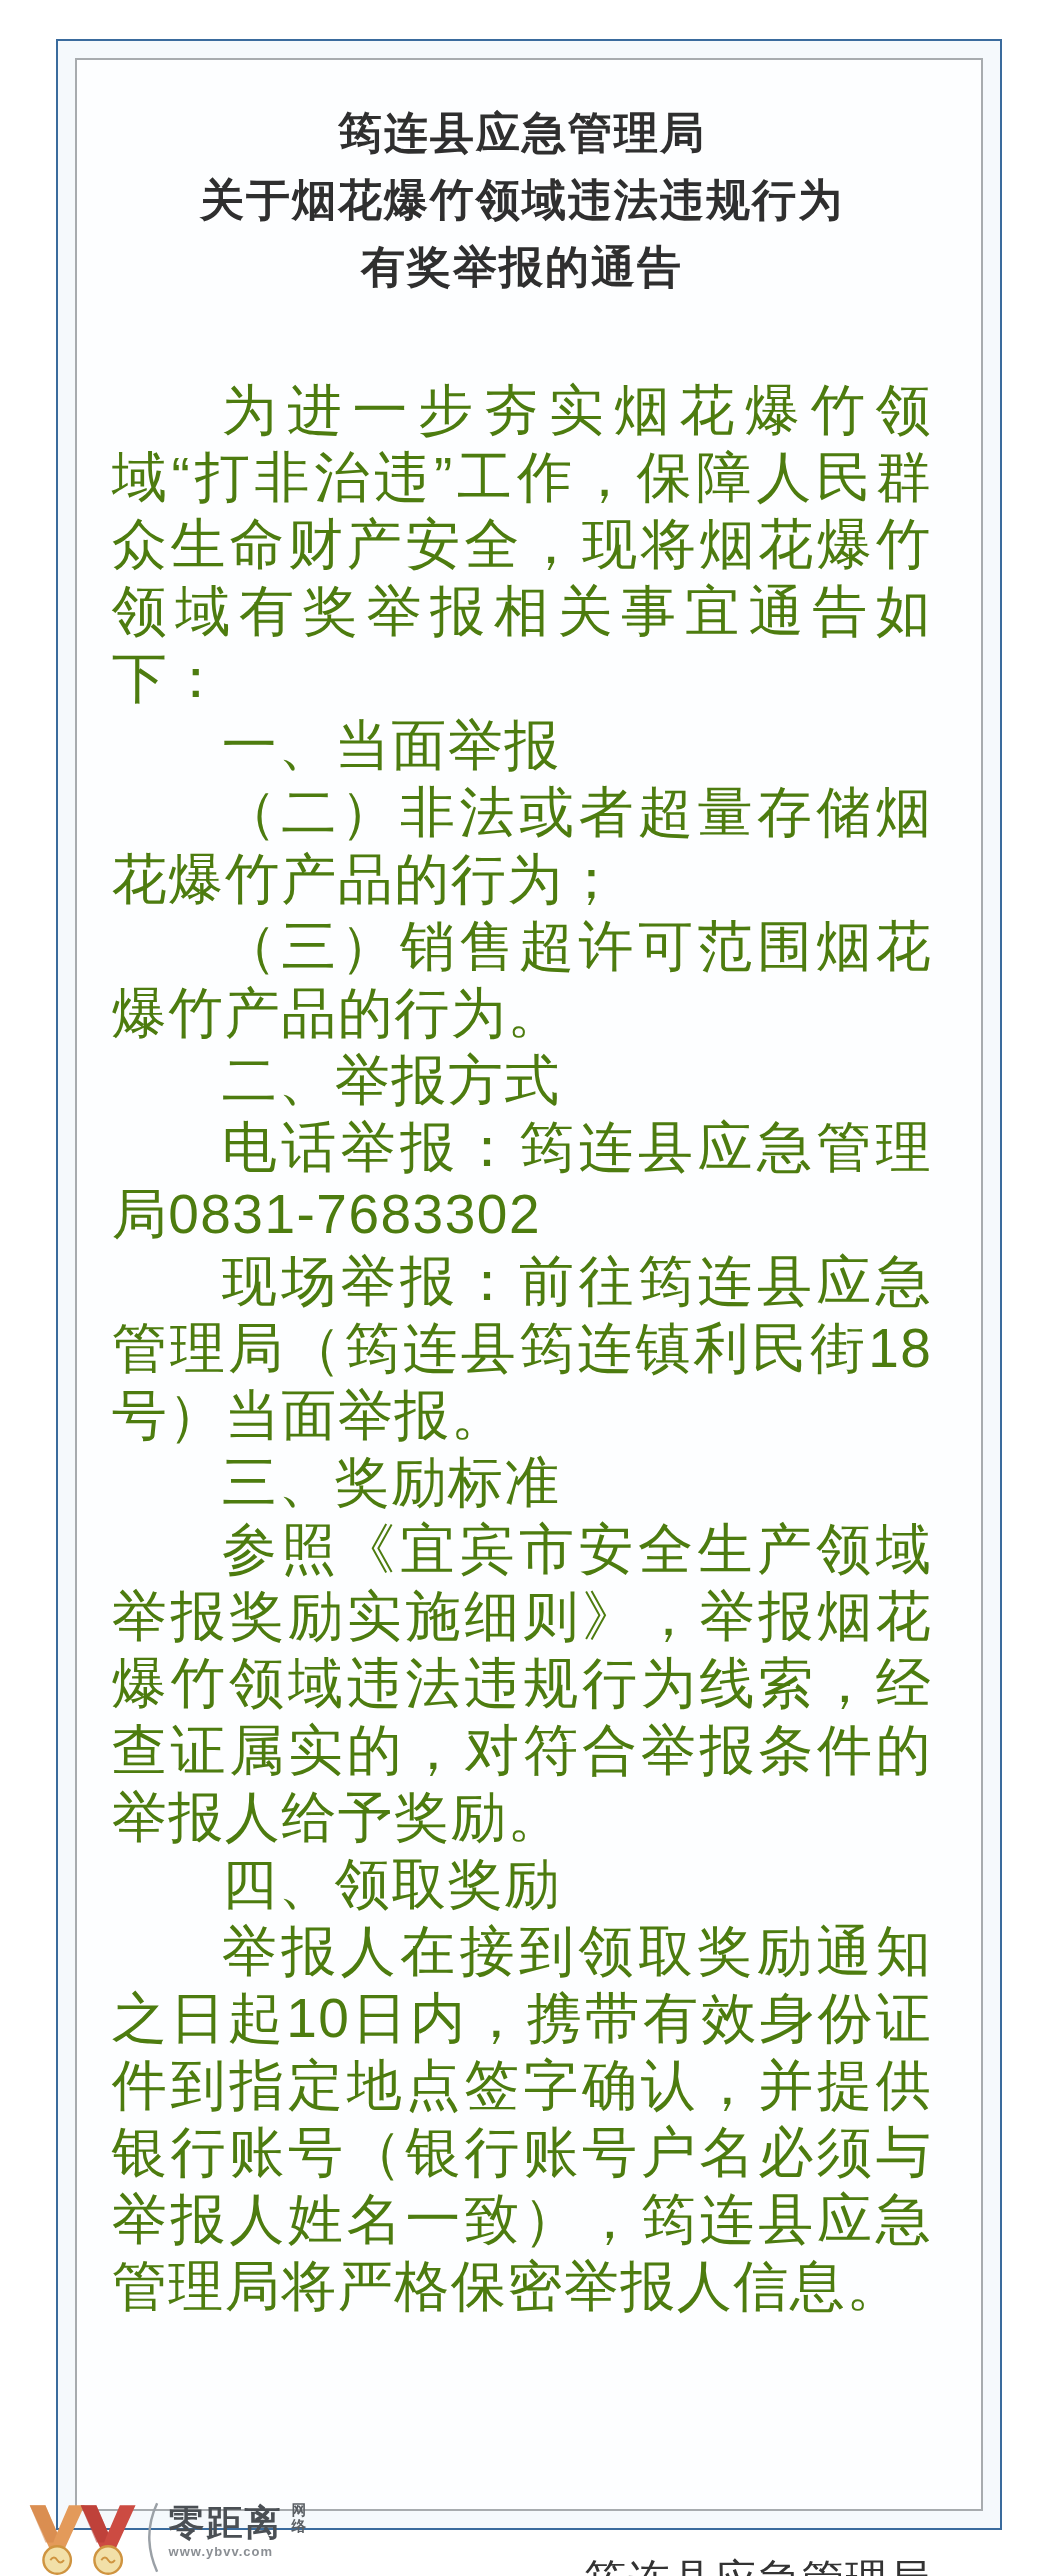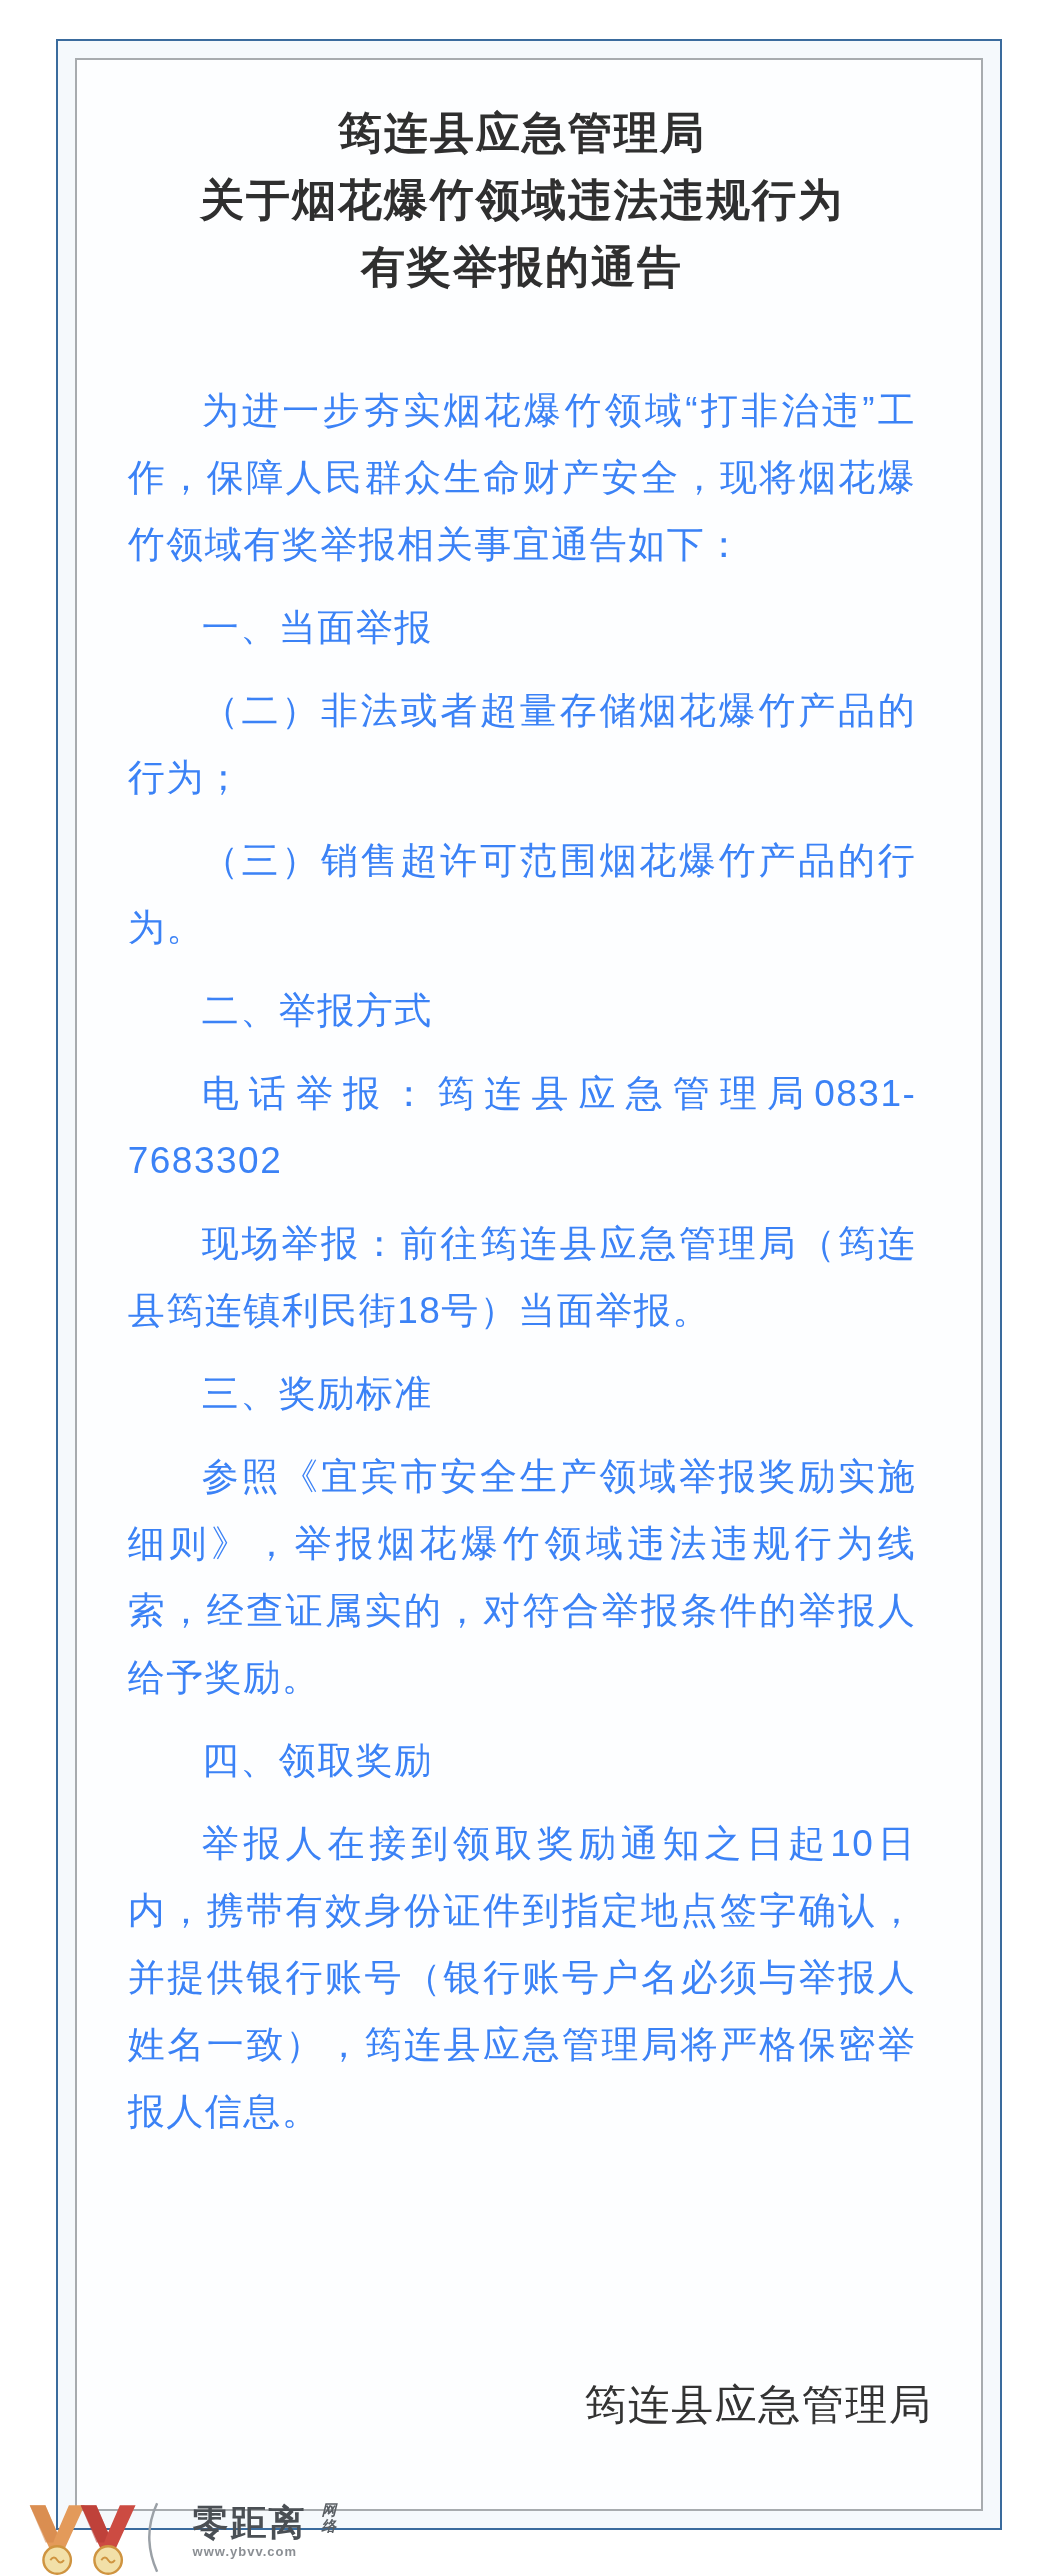--- a/index.html
+++ b/index.html
@@ -41,43 +41,42 @@
     font-weight: 700;
     line-height: 67px;
     text-align: center;
     color: #2f2f2f;
     letter-spacing: 2px;
   }
   .doc-body {
     margin-top: 77px;
   }
   .doc-body p {
-    margin: 16px;
-    font-size: 37px;
+    margin: 0;
+    font-size: 55px;
     line-height: 67px;
     letter-spacing: 1.5px;
-    color: #3b82f6;
+    color: #4d7c0f;
     text-align: justify;
     text-indent: 2em;
   }
   .signature {
     margin-top: 226px;
     text-align: right;
     font-size: 42px;
     line-height: 67px;
     letter-spacing: 1.5px;
     color: #333333;
   }
   .watermark {
     position: absolute;
     left: 15.7px;
     top: 2499px;
     display: flex;
     align-items: flex-start;
-    gap: 24px;
   }
   .wm-text-block {
     margin-left: 5.9px;
     padding-top: 3.9px;
   }
   .wm-brand-row {
     display: flex;
     align-items: flex-start;
   }
   .wm-brand {
@@ -87,23 +86,22 @@
     letter-spacing: 2px;
     line-height: 39px;
   }
   .wm-brand-suffix {
     display: inline-block;
     width: 19.6px;
     font-size: 14.7px;
     font-weight: 700;
     color: #5a5f64;
     line-height: 15.7px;
-    margin-left: 15px;
+    margin-left: 9px;
     word-break: break-all;
-    font-style: italic;
   }
   .wm-url {
     font-size: 13px;
     font-weight: 700;
     color: #8b8f94;
     letter-spacing: 1px;
     margin-top: 2px;
   }
 </style>
 </head>

